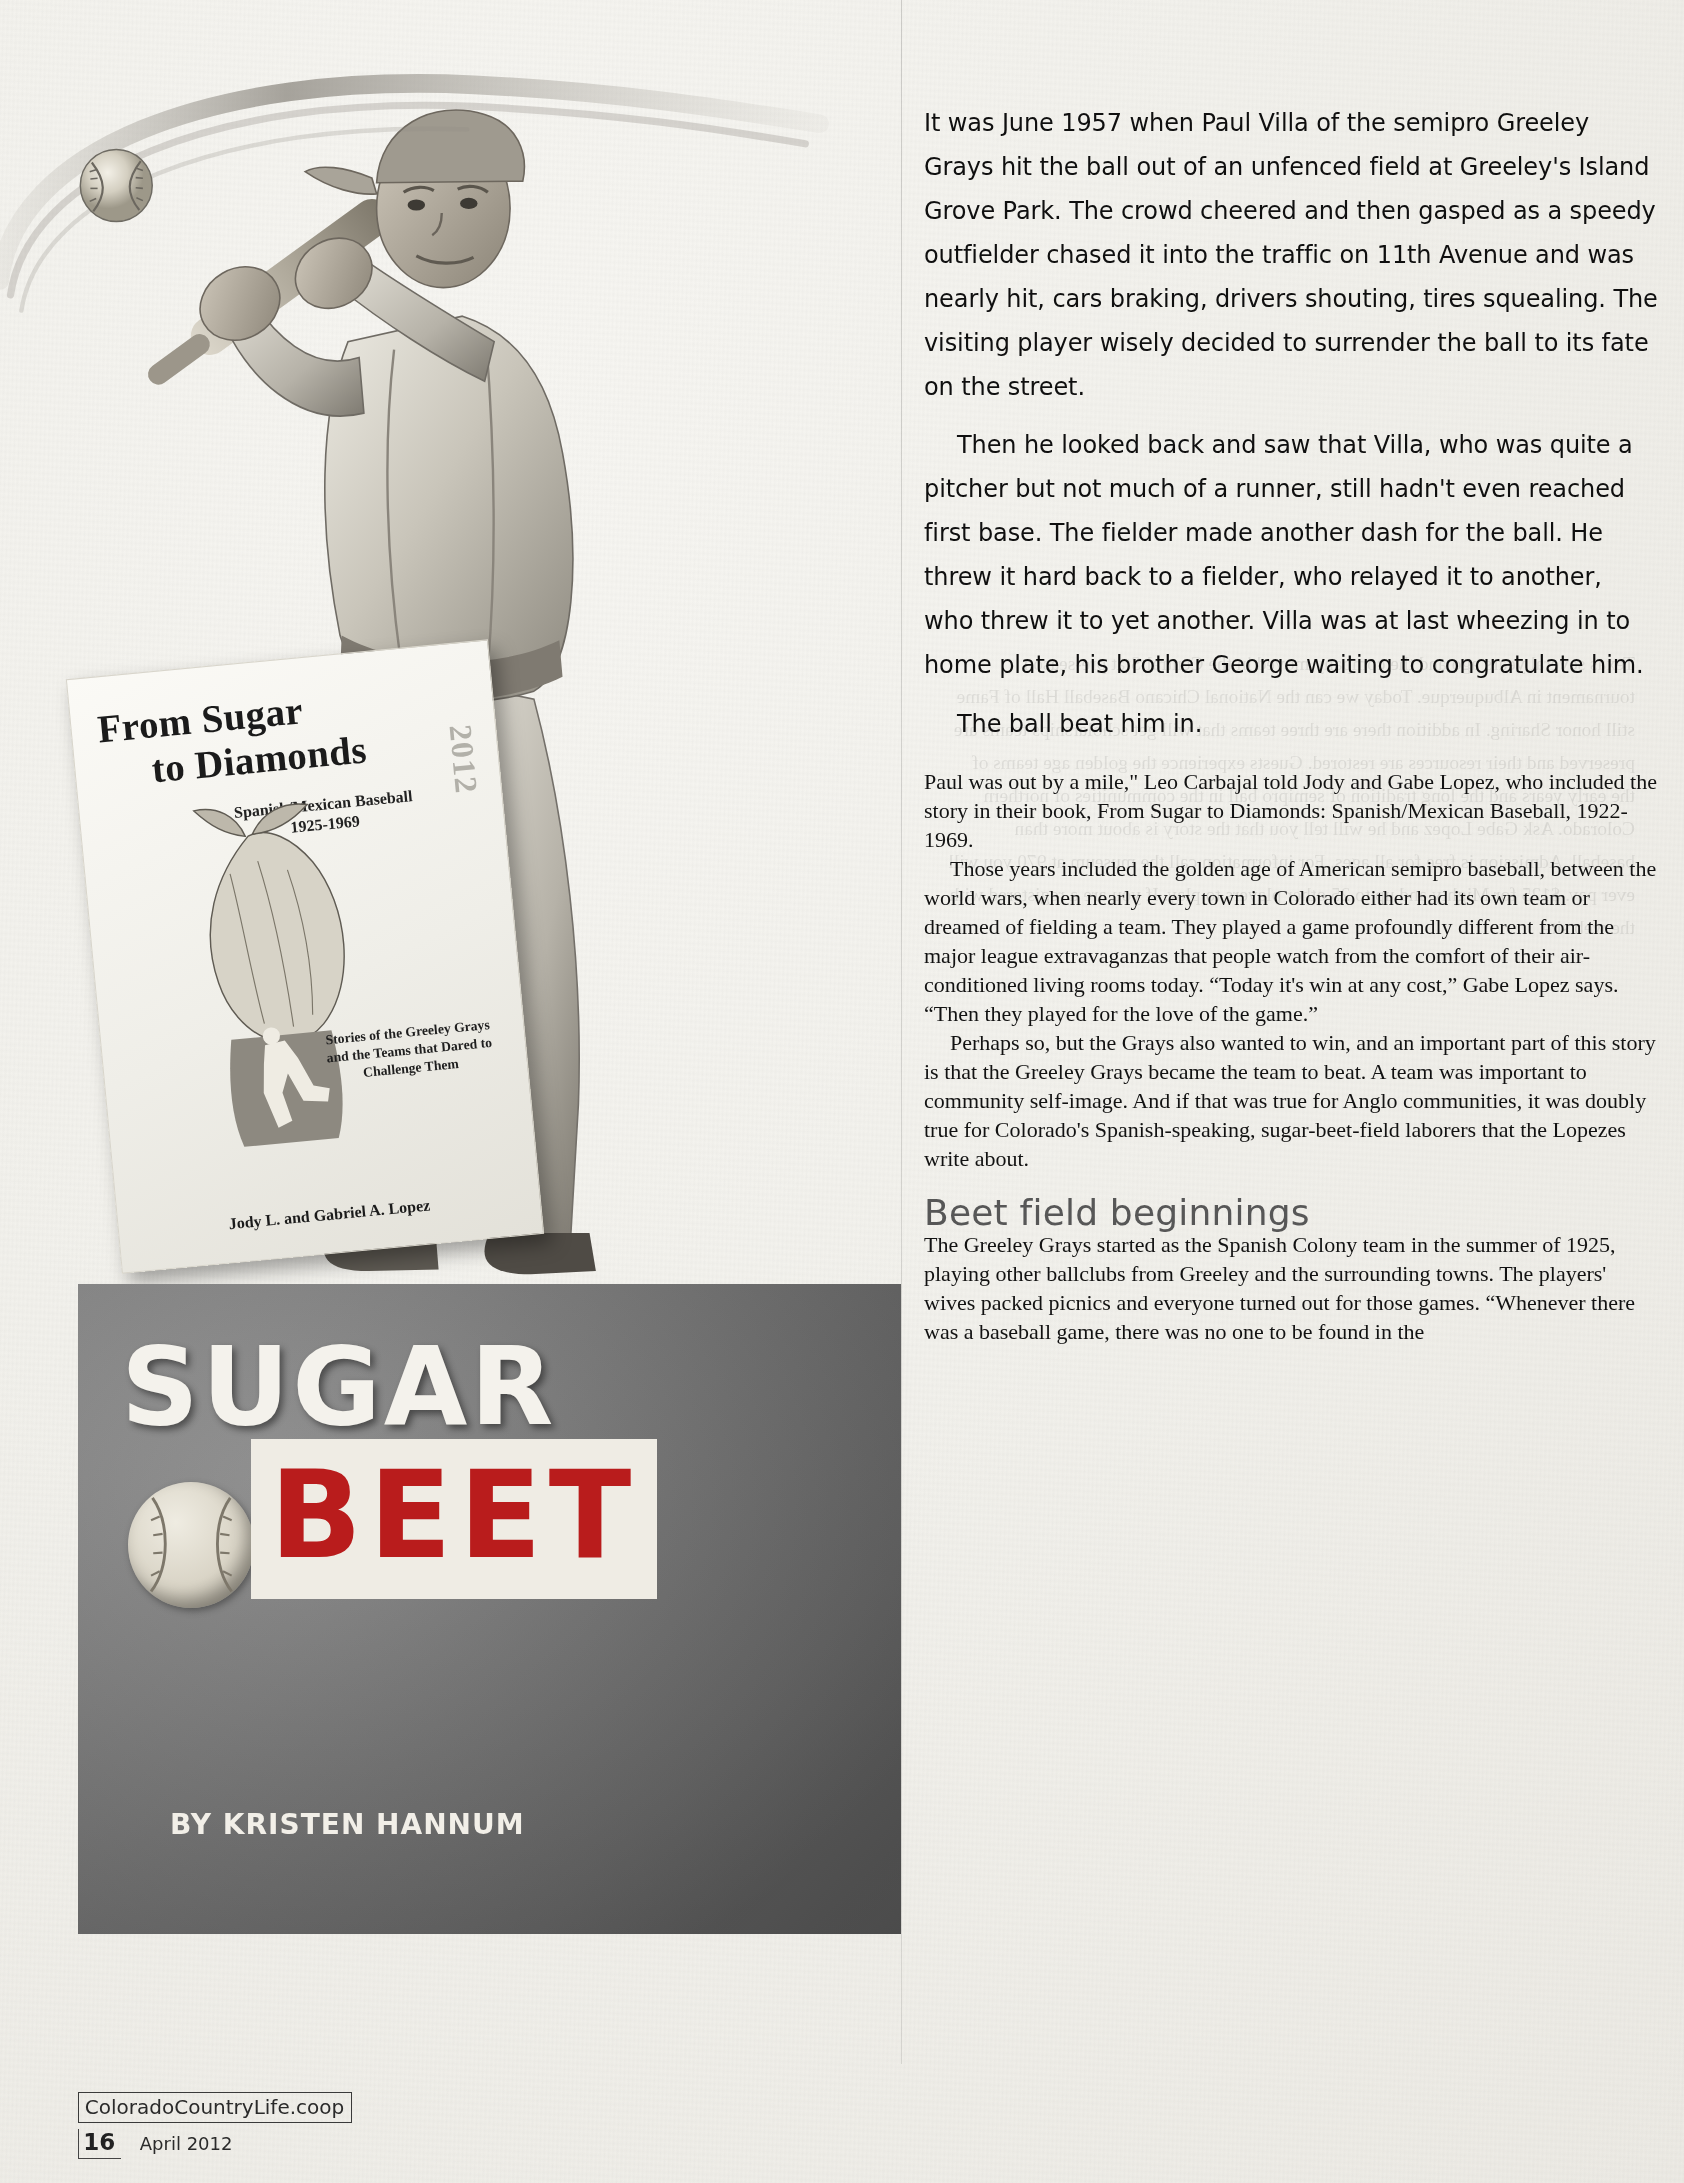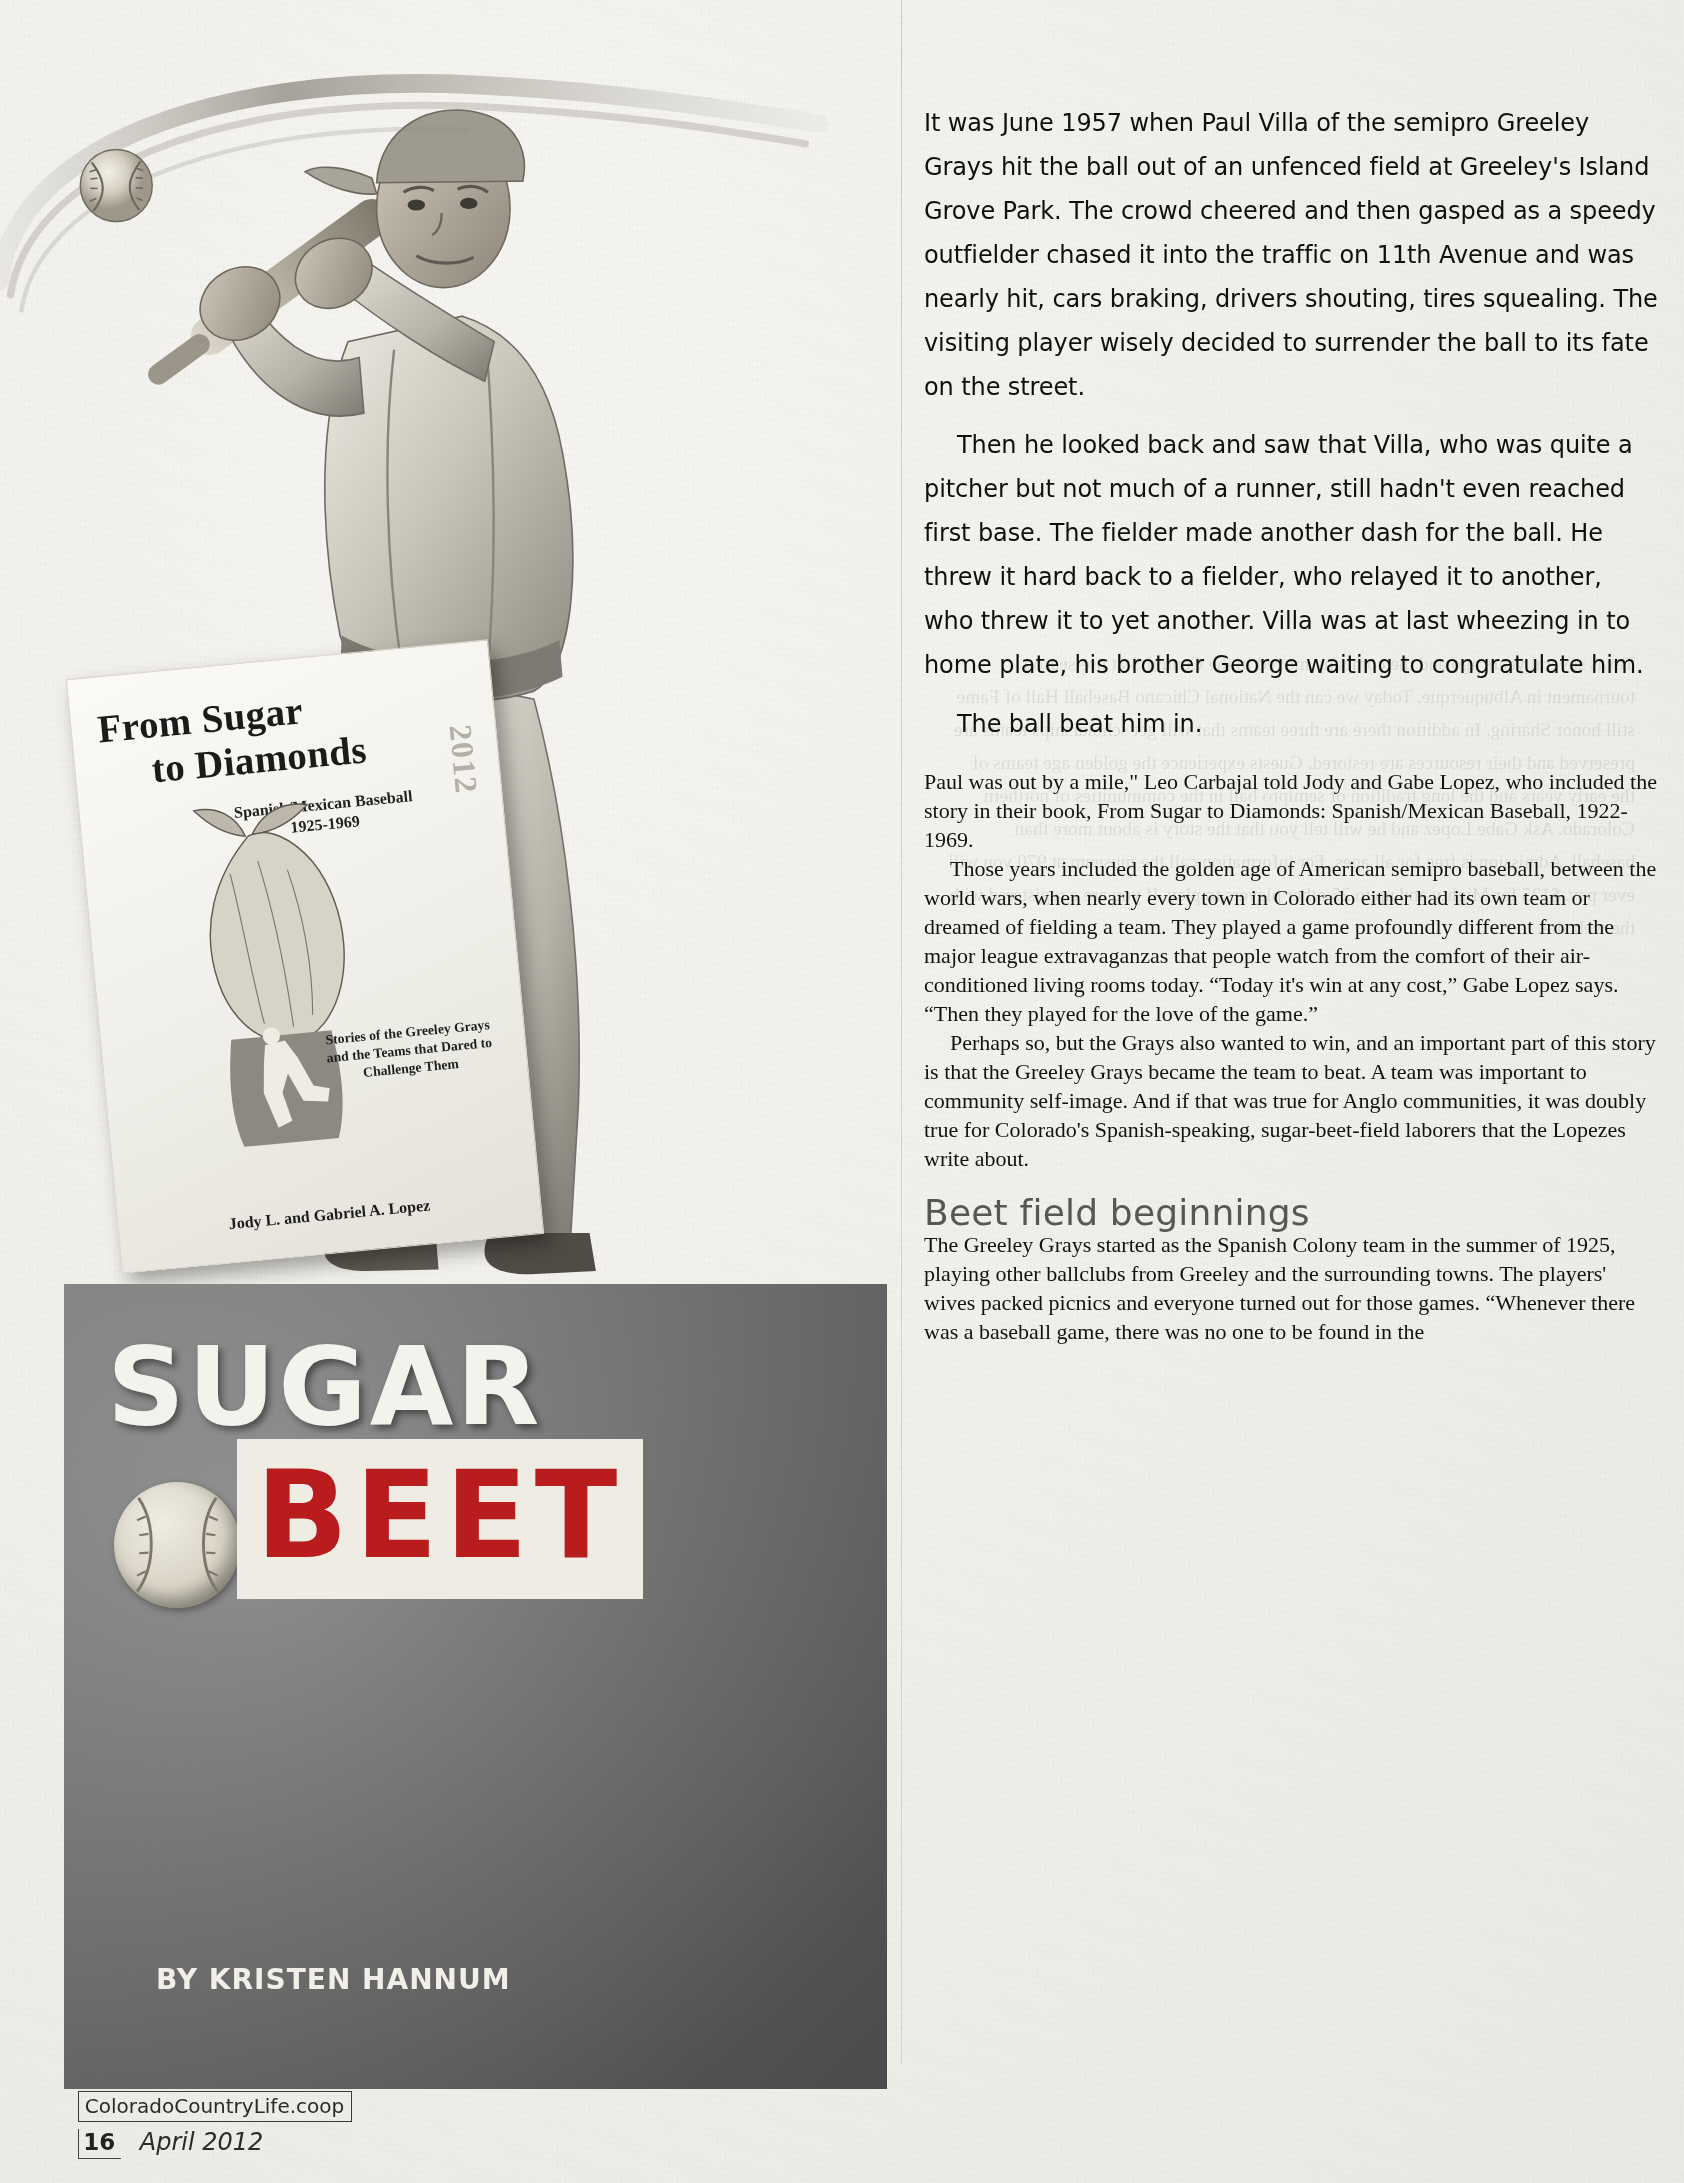--- a/index.html
+++ b/index.html
@@ -145,22 +145,22 @@
     color: #7d7a72;
     opacity: .55;
     transform: rotate(90deg);
     transform-origin: right top;
     letter-spacing: 1.4px;
   }
 
   
   .title-panel {
     position: absolute;
-    left: 64px; top: 1284px;
-    width: 823px; height: 805px;
+    left: 78px; top: 1284px;
+    width: 823px; height: 650px;
     background: linear-gradient(135deg, #8d8d8d 0%, #7e7e7e 40%, #6f6f6f 75%, #606060 100%);
   }
   .title-panel .vignette {
     position: absolute; inset: 0;
     background: radial-gradient(ellipse at 25% 30%, rgba(255,255,255,0.10), rgba(0,0,0,0.22) 85%);
   }
   .word {
     position: absolute;
     font-family: "DejaVu Sans", sans-serif;
     font-weight: bold;
@@ -222,21 +222,21 @@
     margin-top: 6.5px;
   }
   .footer-page {
     font-size: 23px;
     font-weight: bold;
     color: #222;
     border-left: 1.4px solid #444;
     border-bottom: 1.4px solid #444;
     padding: 0 5.8px 2.2px 4.3px;
   }
-  .footer-date { font-size: 24px; color: #2b2b2b; font-style: italic; }
+  .footer-date { font-size: 18px; color: #2b2b2b; }
 
   
   .right-col {
     position: absolute;
     left: 924px; top: 101px;
     width: 734px;
   }
   .lede {
     font-family: "DejaVu Sans", sans-serif;
     font-weight: normal;

